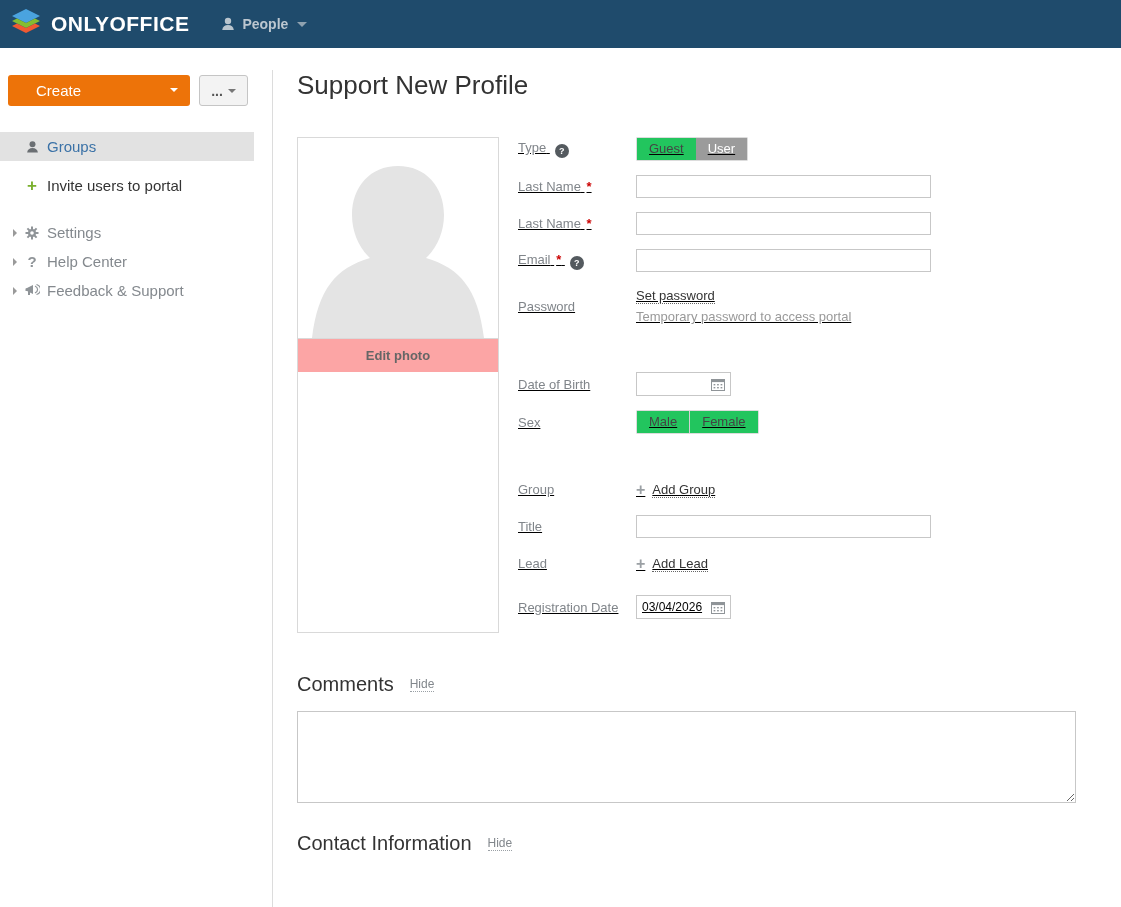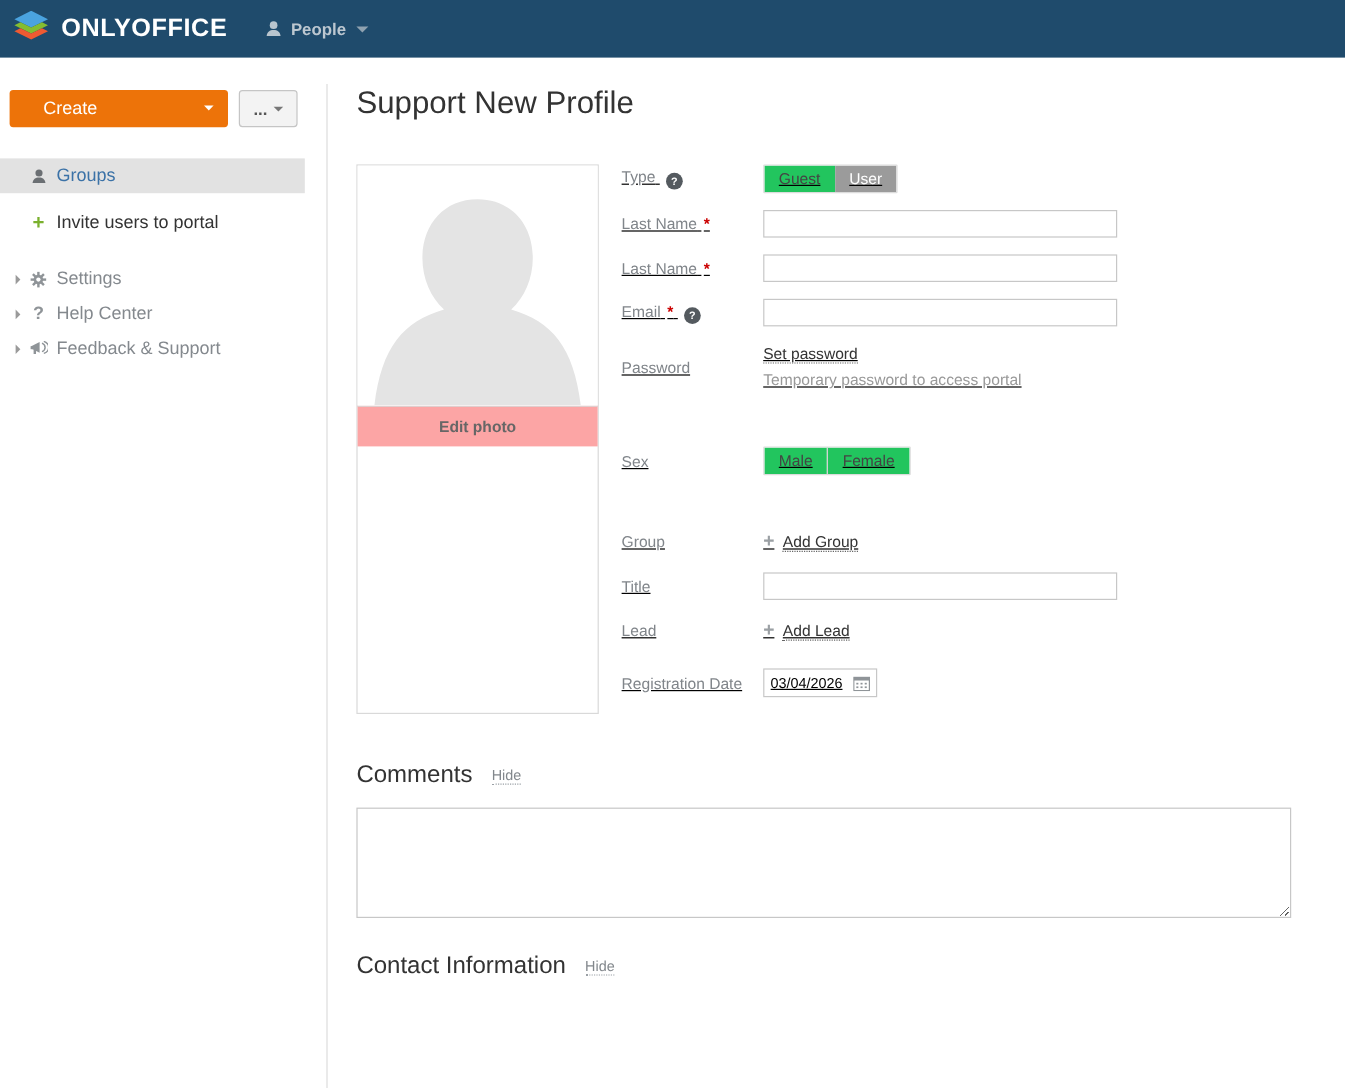--- a/index.html
+++ b/index.html
@@ -240,20 +240,40 @@
         </div>
 
         <div class="frow top gap48">
           <span class="flabel" style="padding-top:2px;">Password</span>
           <span>
             <span class="dotlink">Set password</span>
             <div class="hint">Temporary password to access portal</div>
           </span>
         </div>
 
+        <div class="frow">
+          <span class="flabel">Date of Birth</span>
+          <span class="date-box">
+            <input type="text" value="" style="">
+            <span class="cal-icon">
+              <svg width="14" height="13" viewBox="0 0 14 13">
+                <rect x="0.5" y="1.5" width="13" height="11" fill="none" stroke="#8f9498" stroke-width="1"></rect>
+                <rect x="0.5" y="1.5" width="13" height="2.6" fill="#8f9498"></rect>
+                <g fill="#8f9498">
+                  <rect x="2.6" y="6" width="1.7" height="1.4"></rect>
+                    <rect x="6.1" y="6" width="1.7" height="1.4"></rect>
+                    <rect x="9.6" y="6" width="1.7" height="1.4"></rect>
+                  <rect x="2.6" y="9" width="1.7" height="1.4"></rect>
+                    <rect x="6.1" y="9" width="1.7" height="1.4"></rect>
+                    <rect x="9.6" y="9" width="1.7" height="1.4"></rect>
+                </g>
+              </svg>
+            </span>
+          </span>
+        </div>
 
         <div class="frow gap44">
           <span class="flabel">Sex</span>
           <span class="seg">
             <span class="opt">Male</span>
             <span class="opt div">Female</span>
           </span>
         </div>
 
         <div class="frow">

